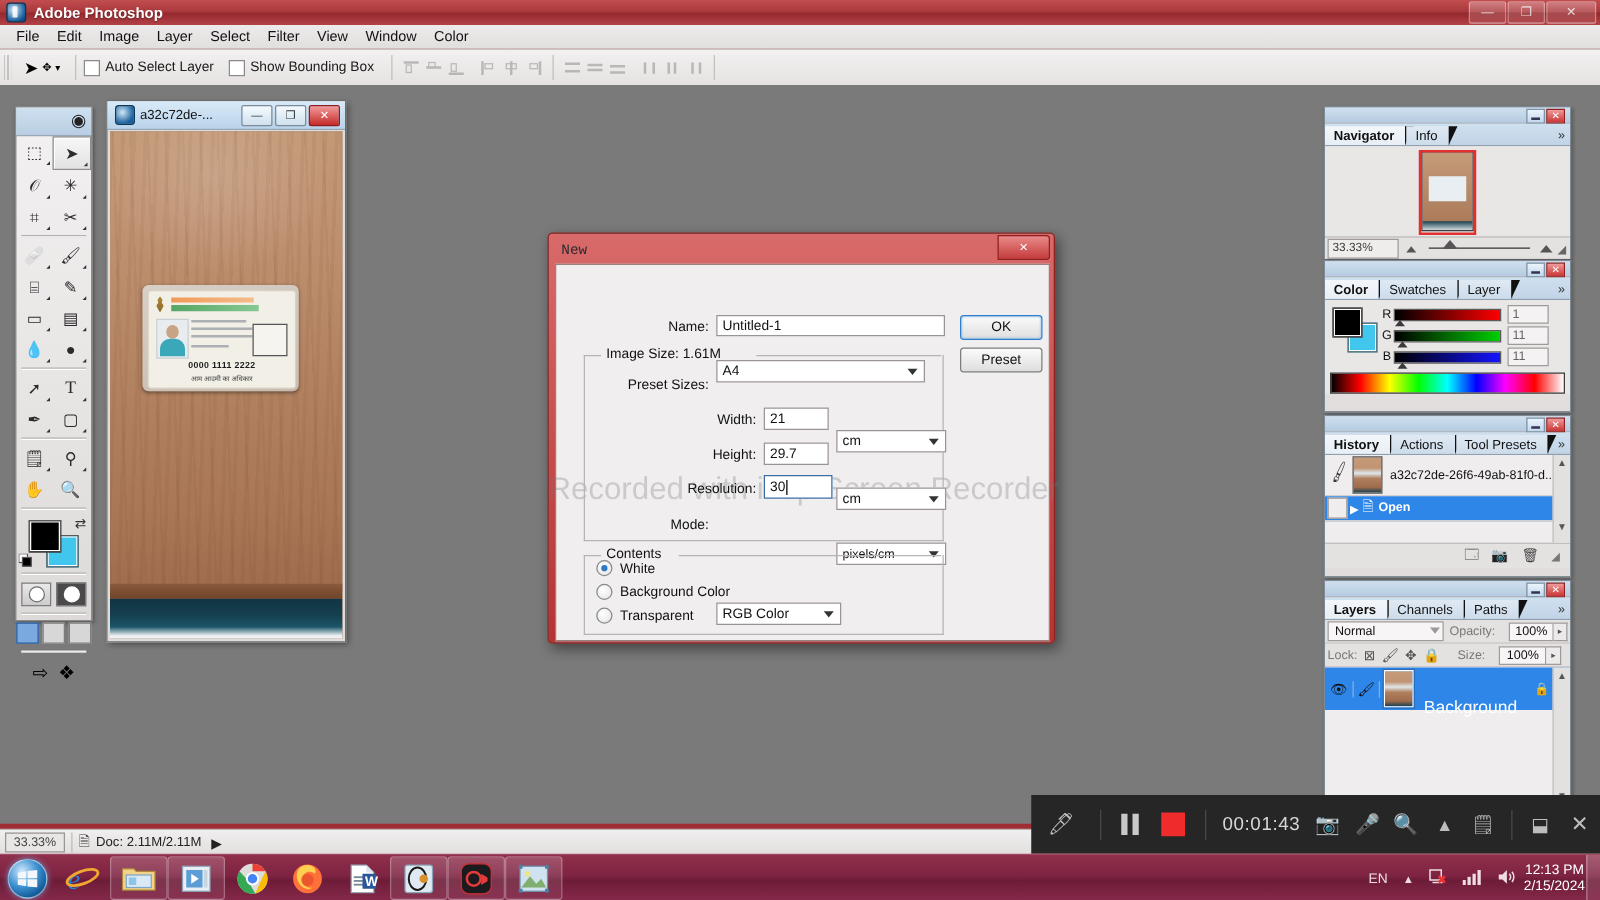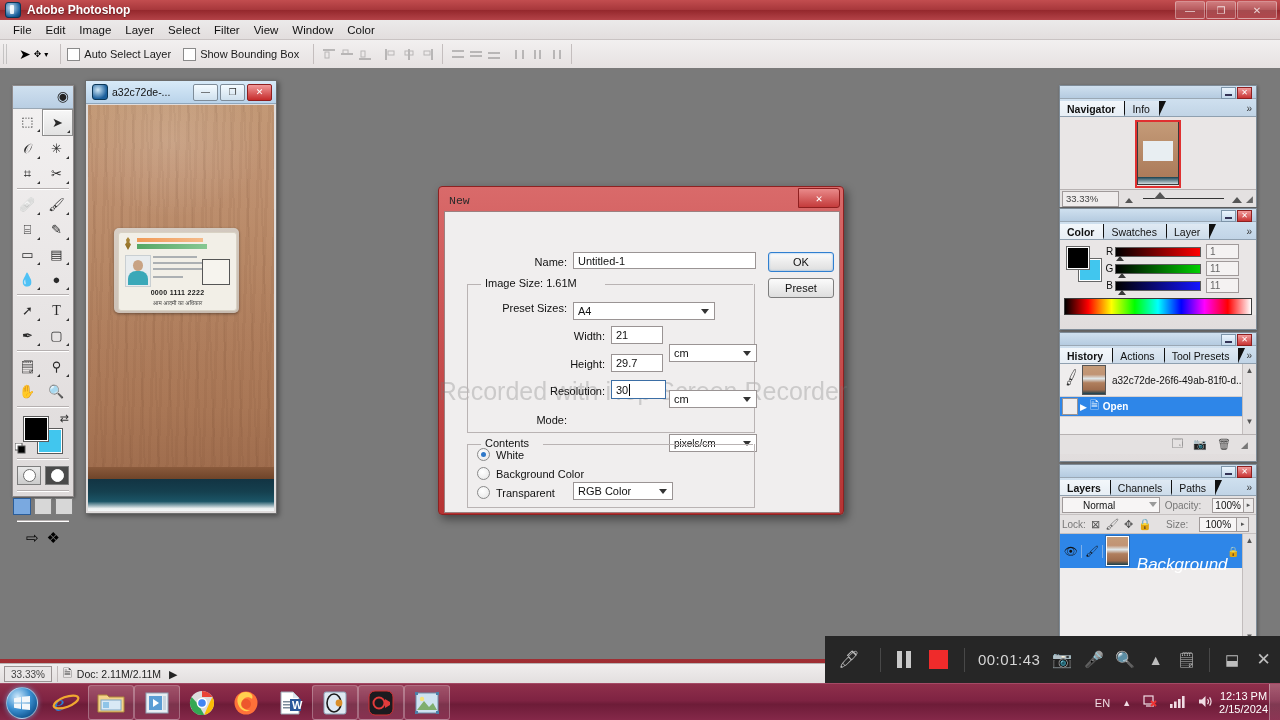--- a/index.html
+++ b/index.html
@@ -224,38 +224,38 @@
   .hrow.sel .harrow{color:#fff;margin-left:2px;font-size:9px;}
   .hrow.sel .hdoc{margin-left:3px;font-size:11px;color:#fff;}
   #hist-scroll{position:absolute;right:0;top:0;width:13px;height:70px;background:#e3e0e0;border-left:1px solid #c2bdbd;}
   #hist-foot{height:19px;background:#e4e1e1;border-top:1px solid #b7b2b2;
     display:flex;align-items:center;justify-content:flex-end;gap:10px;padding-right:8px;font-size:11px;color:#444;}
 
   
   #pal-layers{left:1059px;top:464px;width:196px;height:180px;}
   #lay-mode{height:18px;display:flex;align-items:center;background:#e4e1e1;border-bottom:1px solid #c6c1c1;padding:0 2px;}
   #blend-sel{width:92px;height:14px;border:1px solid #a09a9a;background:#f7f5f5;
-    font-size:10px;color:#111;display:flex;align-items:center;padding-left:20px;position:relative;}
+    font-size:10px;color:#111;display:flex;align-items:center;padding-left:5px;position:relative;}
   #blend-sel .dd{position:absolute;right:2px;top:4px;width:0;height:0;
     border-left:4px solid transparent;border-right:4px solid transparent;border-top:5px solid #9a9a9a;}
   .opa-lab{font-size:10px;color:#777;margin-left:5px;}
   .opa-val{width:36px;height:13px;border:1px solid #a09a9a;background:#f7f5f5;font-size:10px;color:#111;
     display:flex;align-items:center;justify-content:center;margin-left:11px;}
   .opa-arrow{width:11px;height:13px;border:1px solid #a09a9a;border-left:none;background:#eceaea;
     font-size:7px;color:#555;display:flex;align-items:center;justify-content:center;}
   #lay-lock{height:18px;display:flex;align-items:center;background:#e4e1e1;border-bottom:1px solid #c6c1c1;padding:0 2px;}
   .lock-lab{font-size:10px;color:#777;}
   .lock-ico{margin-left:5px;font-size:11px;color:#555;}
   #lay-list{height:105px;background:#efeded;position:relative;}
   #layer-row{height:34px;background:#2e86e8;display:flex;align-items:center;}
   #layer-row .eyebox{width:22px;text-align:center;font-size:11px;color:#111;}
   #layer-row .linkbox{width:20px;text-align:center;font-size:11px;color:#111;border-left:1px solid #7fb0e8;border-right:1px solid #7fb0e8;}
   #layer-row .lthumb{width:22px;height:28px;margin-left:3px;border:1px solid #fff;outline:1px solid #2a6cb8;
     background:linear-gradient(180deg,#c49b78 0%,#c19474 30%,#dfe7ea 45%,#b07f5e 60%,#9e6c4d 85%,#17404f 100%);}
-  #layer-row .lname{font-size:17px;color:#fff;font-style:italic;margin-left:8px;flex:1;margin-top:28px;}
+  #layer-row .lname{font-size:14px;color:#fff;margin-left:8px;flex:1;margin-top:28px;}
   #layer-row .llock{font-size:10px;color:#fff;margin-right:16px;}
   #lay-scroll{position:absolute;right:0;top:0;width:13px;height:105px;background:#e3e0e0;border-left:1px solid #c2bdbd;
     display:flex;flex-direction:column;justify-content:space-between;align-items:center;padding:2px 0;}
   #lay-foot{height:18px;background:#e4e1e1;border-top:1px solid #b7b2b2;}
 
   
   #dlg{position:absolute;left:438px;top:186px;width:406px;height:329px;
     background:linear-gradient(180deg,#d96a6a,#b63333);border:1px solid #8c2222;border-radius:4px;
     box-shadow:3px 4px 10px rgba(0,0,0,.45);padding:3px;box-sizing:border-box;}
   #dlg-title{height:20px;display:flex;align-items:center;position:relative;padding-left:7px;font-family:Liberation Mono, monospace;}
@@ -724,21 +724,21 @@
 
       <div class="abs btn def" style="left:323px;top:40px;width:64px;height:18px;">OK</div>
       <div class="abs btn" style="left:323px;top:66px;width:64px;height:18px;">Preset</div>
 
       <div class="abs grpbox" style="left:22px;top:72px;width:286px;height:148px;"></div>
       <div class="abs grpline" style="left:22px;top:72px;width:14px;"></div>
       <div class="abs grpline" style="left:160px;top:72px;width:148px;"></div>
       <div class="abs grplab" style="left:36px;top:65px;">Image Size: 1.61M</div>
 
       <div class="abs fld-lab" style="left:22px;top:90px;width:100px;">Preset Sizes:</div>
-      <div class="abs selin" style="left:128px;top:90px;width:142px;height:18px;">
+      <div class="abs selin" style="left:128px;top:76px;width:167px;height:18px;">
         <span>A4</span>
           <i class="dd"></i>
       </div>
 
       <div class="abs fld-lab" style="left:60px;top:118px;width:100px;">Width:</div>
       <div class="abs txtin" style="left:166px;top:114px;width:52px;height:18px;">21</div>
       <div class="abs selin" style="left:224px;top:114px;width:88px;height:18px;">
         <span>cm</span>
           <i class="dd"></i>
       </div>

